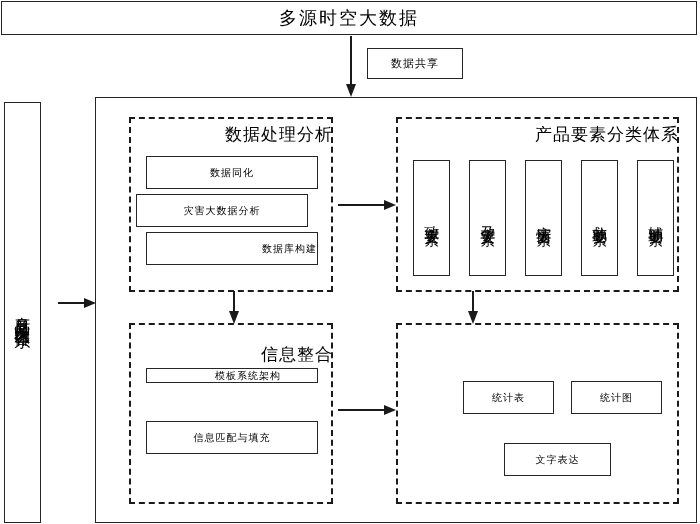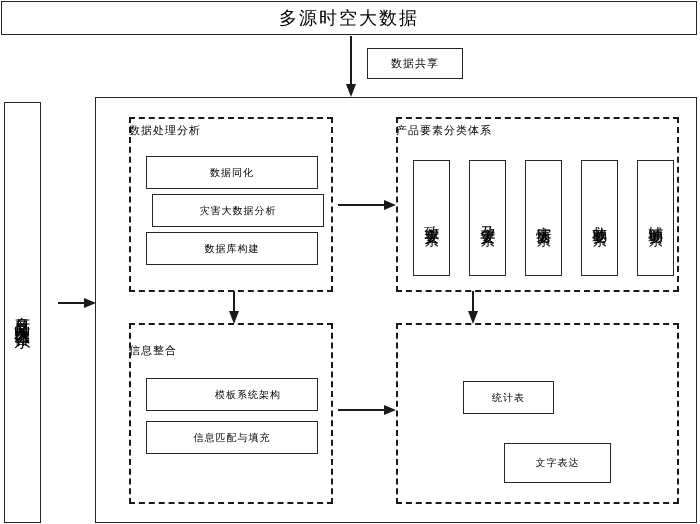--- a/index.html
+++ b/index.html
@@ -30,22 +30,22 @@
     line-height: 1.15;
   }
   .dashed {
     position: absolute;
     box-sizing: border-box;
     border: 2px dashed #1a1a1a;
     background: transparent;
   }
   .grouptitle {
     position: absolute;
-    text-align: left;
-    font-size: 11px;
+    text-align: right;
+    font-size: 17px;
     letter-spacing: 1px;
     white-space: nowrap;
   }
   .vtext {
     writing-mode: vertical-rl;
     text-orientation: upright;
     letter-spacing: 2px;
     line-height: 1.1;
   }
   .header-box {
@@ -121,24 +121,24 @@
   </svg>
 
   <div class="outer-box"></div>
 
   <div class="dashed" style="left:129px; top:117px; width:204px; height:175px;"></div>
   <div class="grouptitle" style="left:129px; top:123px; width:204px;">数据处理分析</div>
 
   <div class="box inner-rect" style="left:146px; top:156px; width:172px; height:33px;">
     <span>数据同化</span>
   </div>
-  <div class="box inner-rect" style="left:152px; top:194px; width:172px; height:33px;">
+  <div class="box inner-rect" style="left:136px; top:194px; width:172px; height:33px;">
     <span>灾害大数据分析</span>
   </div>
-  <div class="box inner-rect" style="left:146px; top:232px; width:172px; height:33px;">
+  <div class="box inner-rect" style="left:146px; top:232px; width:172px; height:33px;justify-content:flex-end;">
     <span>数据库构建</span>
   </div>
 
   <svg class="arrow" style="left:336px; top:194px; width:62px; height:22px;" viewBox="0 0 62 22">
     <line x1="2" y1="11" x2="52" y2="11" stroke="#1a1a1a" stroke-width="2"></line>
     <polygon points="60,11 48,6 48,16" fill="#1a1a1a"></polygon>
   </svg>
 
   <svg class="arrow" style="left:223px; top:291px; width:22px; height:34px;" viewBox="0 0 22 34">
     <line x1="11" y1="0" x2="11" y2="24" stroke="#1a1a1a" stroke-width="2"></line>
@@ -165,34 +165,37 @@
   </div>
 
   <svg class="arrow" style="left:462px; top:291px; width:22px; height:34px;" viewBox="0 0 22 34">
     <line x1="11" y1="0" x2="11" y2="24" stroke="#1a1a1a" stroke-width="2"></line>
     <polygon points="11,33 6,20 16,20" fill="#1a1a1a"></polygon>
   </svg>
 
   <div class="dashed" style="left:129px; top:323px; width:204px; height:181px;"></div>
   <div class="grouptitle" style="left:129px; top:343px; width:204px;">信息整合</div>
 
-  <div class="box inner-rect" style="left:146px; top:378px; width:172px; height:33px;padding-left:32px;">
+  <div class="box inner-rect" style="left:146px; top:368px; width:172px; height:15px;padding-left:32px;">
     <span>模板系统架构</span>
   </div>
   <div class="box inner-rect" style="left:146px; top:421px; width:172px; height:33px;">
     <span>信息匹配与填充</span>
   </div>
 
   <svg class="arrow" style="left:336px; top:399px; width:62px; height:22px;" viewBox="0 0 62 22">
     <line x1="2" y1="11" x2="52" y2="11" stroke="#1a1a1a" stroke-width="2"></line>
     <polygon points="60,11 48,6 48,16" fill="#1a1a1a"></polygon>
   </svg>
 
   <div class="dashed" style="left:396px; top:323px; width:283px; height:181px;"></div>
 
   <div class="box inner-rect" style="left:451px; top:381px; width:91px; height:33px;margin-left:12px;">
     <span>统计表</span>
   </div>
-  <div class="box inner-rect" style="left:504px; top:443px; width:107px; height:40px;">
+  <div class="box inner-rect" style="left:571px; top:381px; width:91px; height:33px;">
+    <span>统计图</span>
+  </div>
+  <div class="box inner-rect" style="left:504px; top:443px; width:107px; height:33px;">
     <span>文字表达</span>
   </div>
 
 </div>
 
 </body></html>

